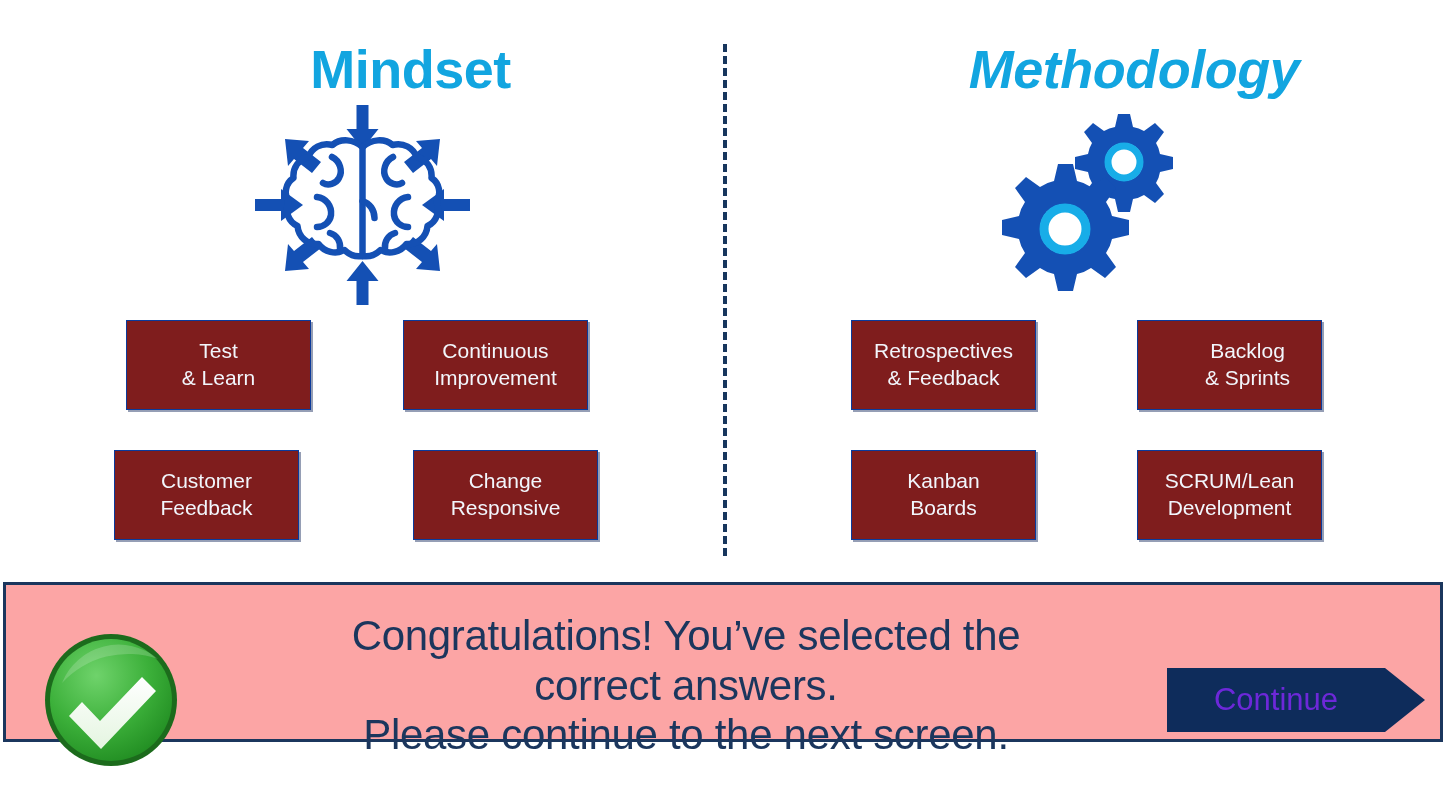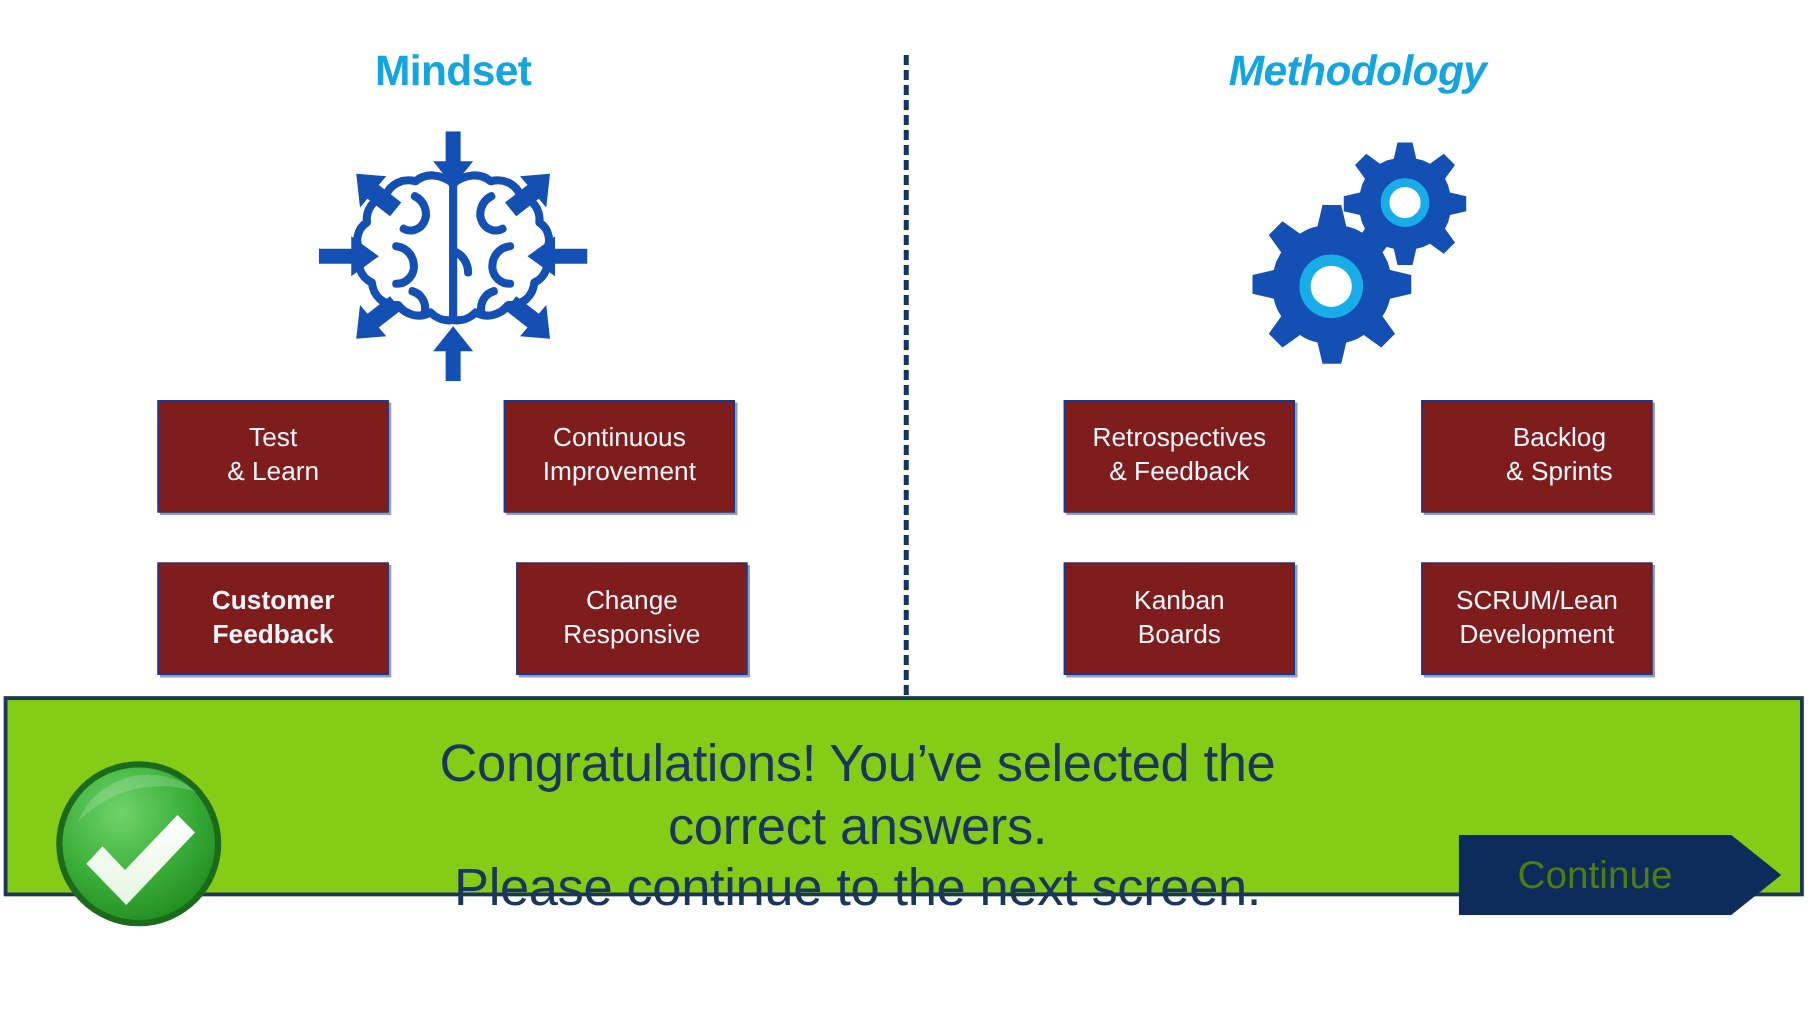--- a/index.html
+++ b/index.html
@@ -12,25 +12,26 @@
     height: 812px;
     position: relative;
     overflow: hidden;
     font-family: "Liberation Sans", sans-serif;
     -webkit-font-smoothing: antialiased;
   }
 
   
   .col-title {
     position: absolute;
-    font-size: 34px;
+    font-size: 54px;
     font-weight: bold;
     color: #12A5E0;
     letter-spacing: -0.5px;
     white-space: nowrap;
+    padding-left: 48px;
   }
   #title-mindset { left: 0; width: 725px; top: 38px; text-align: center; }
   #title-methodology { left: 725px; width: 722px; top: 38px; text-align: center; font-style: italic; }
 
   
   #divider {
     position: absolute;
     left: 723px;
     top: 44px;
     width: 0;
@@ -59,38 +60,38 @@
     font-size: 21px;
     line-height: 1.28;
     box-sizing: border-box;
     padding: 2px 4px;
   }
   .opt-box span { display: block; }
 
   
   #box-test-learn      { left: 126px;  top: 320px; }
   #box-continuous      { left: 403px;  top: 320px; }
-  #box-customer        { left: 126px;  top: 450px; font-weight: bold; }
+  #box-customer        { left: 114px;  top: 450px; }
   #box-change          { left: 413px;  top: 450px; }
   
   #box-retrospectives  { left: 851px;  top: 320px; }
   #box-backlog         { left: 1137px; top: 320px; padding-left: 40px; }
   #box-kanban          { left: 851px;  top: 450px; }
   #box-scrum           { left: 1137px; top: 450px; }
 
   
   #feedback-banner {
     position: absolute;
     left: 3px;
-    top: 557px;
+    top: 582px;
     width: 1440px;
     height: 160px;
     border: 3px solid #1B365D;
     box-sizing: border-box;
-    background: #84cc16;
+    background: #fca5a5;
   }
   #check-badge {
     position: absolute;
     left: 36px;
     top: 46px;
     width: 138px;
     height: 138px;
   }
   #feedback-message {
     position: absolute;
@@ -115,21 +116,21 @@
   }
   #continue-label {
     position: absolute;
     left: 1167px;
     top: 668px;
     width: 218px;
     height: 64px;
     display: flex;
     align-items: center;
     justify-content: center;
-    color: #4d7c0f;
+    color: #6d28d9;
     font-size: 31px;
     pointer-events: none;
   }
 </style>
 </head>
 <body>
 
 <div class="col-title" id="title-mindset">Mindset</div>
 
 <div class="col-title" id="title-methodology">Methodology</div>

